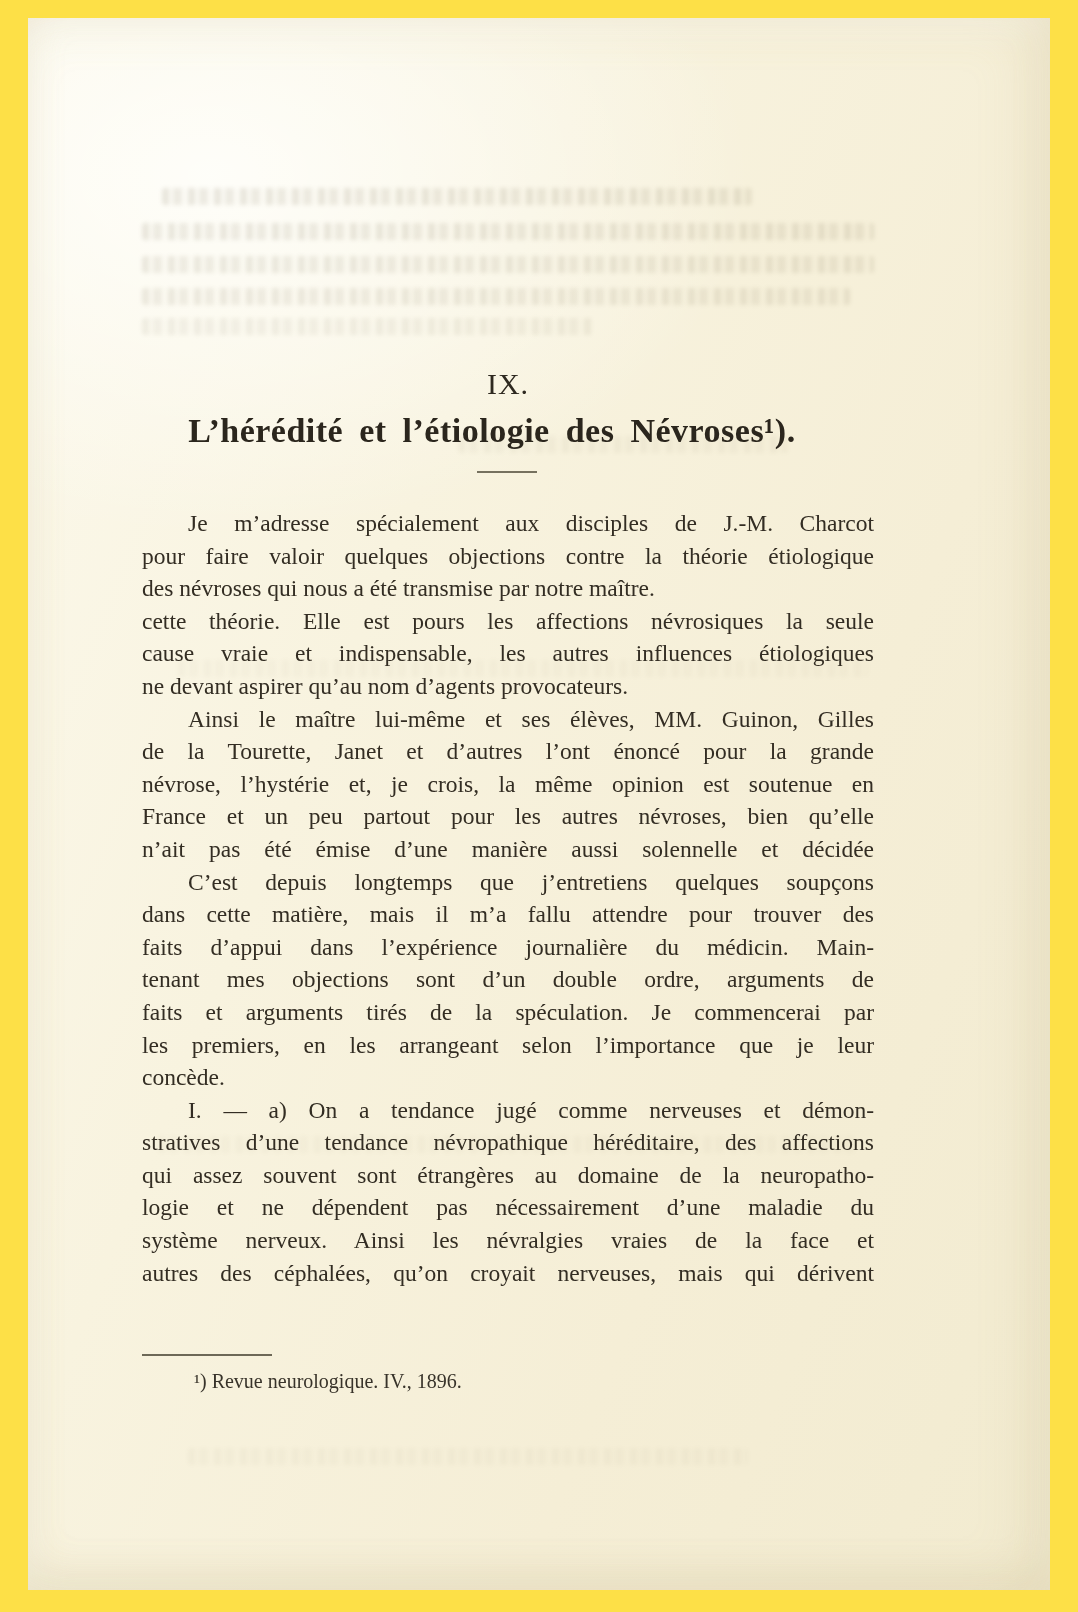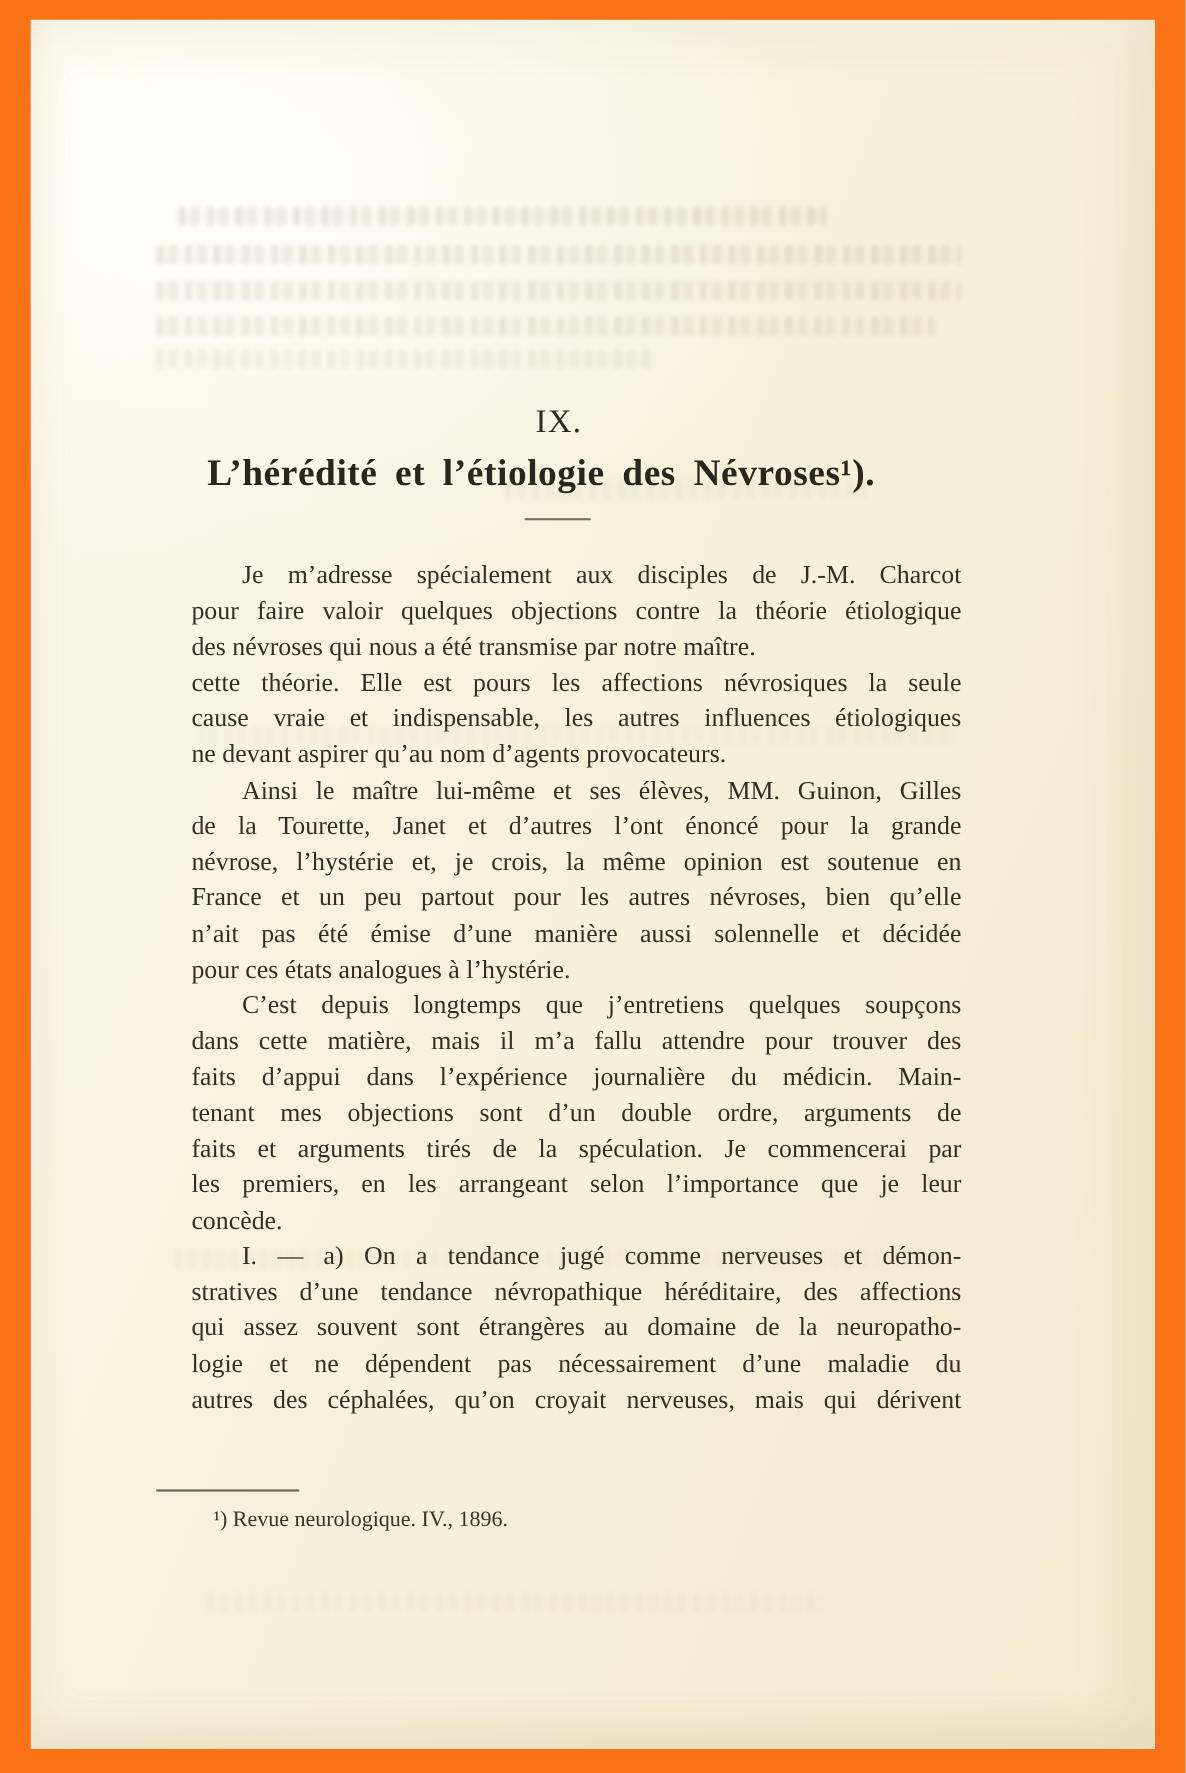--- a/index.html
+++ b/index.html
@@ -8,21 +8,21 @@
     background: #ffffff;
     width: 1078px;
     height: 1612px;
     overflow: hidden;
     font-family: "Liberation Serif", "DejaVu Serif", serif;
   }
   .scan {
     position: relative;
     width: 1078px;
     height: 1612px;
-    background: #f97316;
+    background: #fde047;
   }
   
   .paper {
     position: absolute;
     left: 28px;
     top: 18px;
     width: 1022px;
     height: 1572px;
     background:
       radial-gradient(ellipse 900px 600px at 18% 10%, rgba(255,255,252,0.85) 0%, rgba(255,255,252,0) 60%),
@@ -86,21 +86,20 @@
     width: 732px;
     font-size: 23.5px;
     line-height: 32.6px;
     color: #332d23;
   }
   .para { margin: 0; }
   .line {
     text-align: justify;
     text-align-last: justify;
     white-space: normal;
-    margin-left: 32px;
   }
   .line.indent { text-indent: 46px; }
   .line.last { text-align-last: left; }
   .fn-rule {
     position: absolute;
     top: 1336px;
     left: 114px;
     width: 130px;
     height: 2px;
     background: #55503f;
@@ -149,36 +148,36 @@
           <div class="line">cette théorie. Elle est pours les affections névrosiques la seule</div>
           <div class="line">cause vraie et indispensable, les autres influences étiologiques</div>
           <div class="line last">ne devant aspirer qu’au nom d’agents provocateurs.</div>
         </div>
         <div class="para">
           <div class="line indent">Ainsi le maître lui-même et ses élèves, MM. Guinon, Gilles</div>
           <div class="line">de la Tourette, Janet et d’autres l’ont énoncé pour la grande</div>
           <div class="line">névrose, l’hystérie et, je crois, la même opinion est soutenue en</div>
           <div class="line">France et un peu partout pour les autres névroses, bien qu’elle</div>
           <div class="line">n’ait pas été émise d’une manière aussi solennelle et décidée</div>
-          <div class="line last">pour ces états analogues à l’hystérie.</div>
         </div>
         <div class="para">
           <div class="line indent">C’est depuis longtemps que j’entretiens quelques soupçons</div>
           <div class="line">dans cette matière, mais il m’a fallu attendre pour trouver des</div>
           <div class="line">faits d’appui dans l’expérience journalière du médicin. Main-</div>
           <div class="line">tenant mes objections sont d’un double ordre, arguments de</div>
           <div class="line">faits et arguments tirés de la spéculation. Je commencerai par</div>
           <div class="line">les premiers, en les arrangeant selon l’importance que je leur</div>
           <div class="line last">concède.</div>
         </div>
         <div class="para">
           <div class="line indent">I. — a) On a tendance jugé comme nerveuses et démon-</div>
           <div class="line">stratives d’une tendance névropathique héréditaire, des affections</div>
           <div class="line">qui assez souvent sont étrangères au domaine de la neuropatho-</div>
           <div class="line">logie et ne dépendent pas nécessairement d’une maladie du</div>
+          <div class="line">système nerveux. Ainsi les névralgies vraies de la face et</div>
           <div class="line">autres des céphalées, qu’on croyait nerveuses, mais qui dérivent</div>
         </div>
       </div>
 
     <div class="fn-rule"></div>
 
     <div class="footnote">¹) Revue neurologique. IV., 1896.</div>
 
   </div>
 </div>

